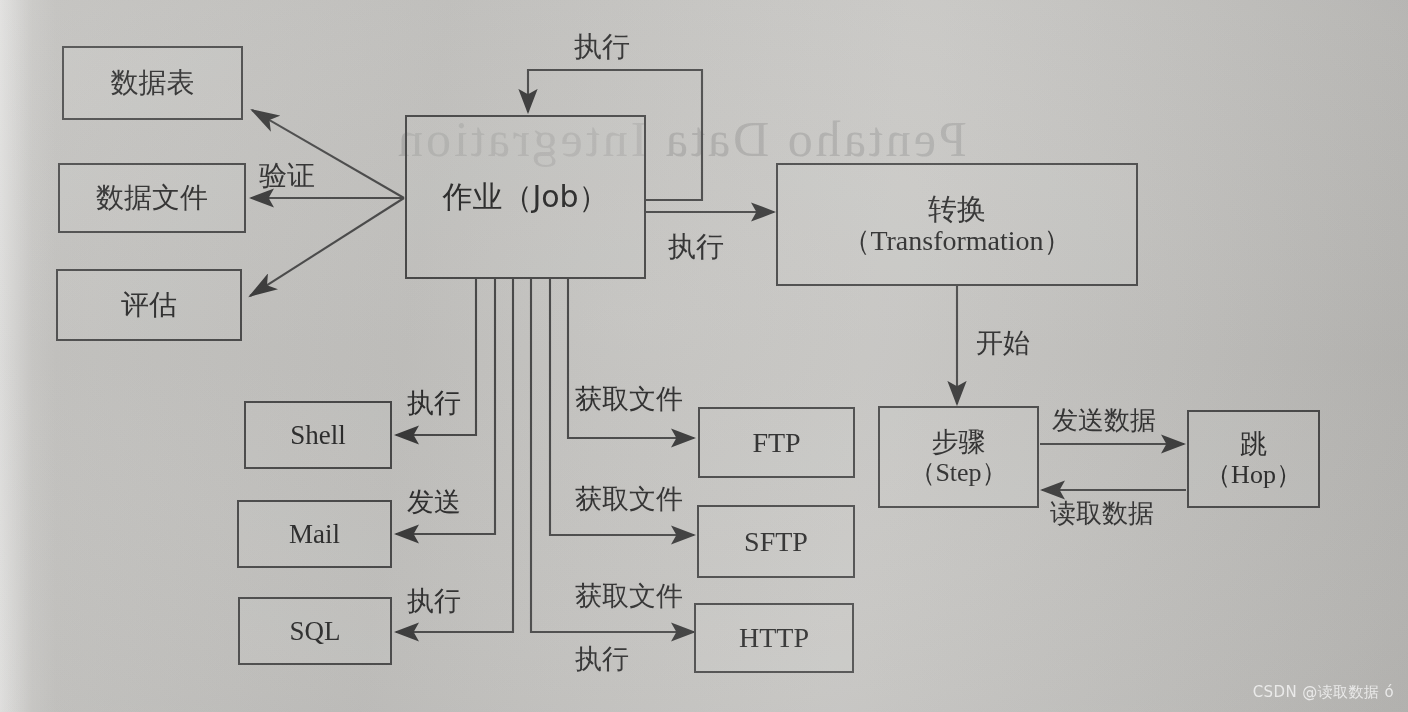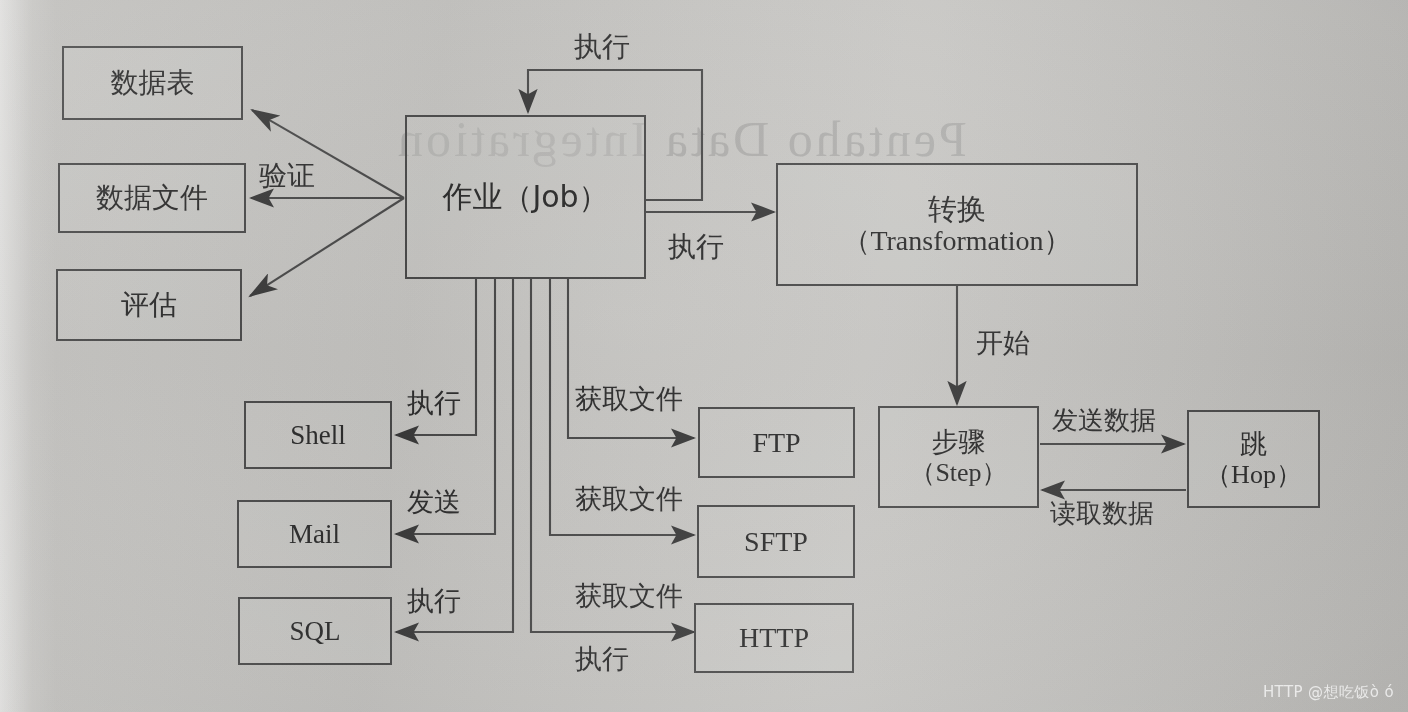--- a/index.html
+++ b/index.html
@@ -219,15 +219,15 @@
   <div class="edge-label" style="left:407px; top:583px; font-size:27px;">执行</div>
 
   <div class="edge-label" style="left:575px; top:381px; font-size:27px;">获取文件</div>
 
   <div class="edge-label" style="left:575px; top:481px; font-size:27px;">获取文件</div>
 
   <div class="edge-label" style="left:575px; top:578px; font-size:27px;">获取文件</div>
 
   <div class="edge-label" style="left:575px; top:641px; font-size:27px;">执行</div>
 
-  <div id="watermark">HTTP @想吃饭ò  ó</div>
+  <div id="watermark">CSDN @读取数据  ó</div>
 
 </div>
 
 </body></html>

